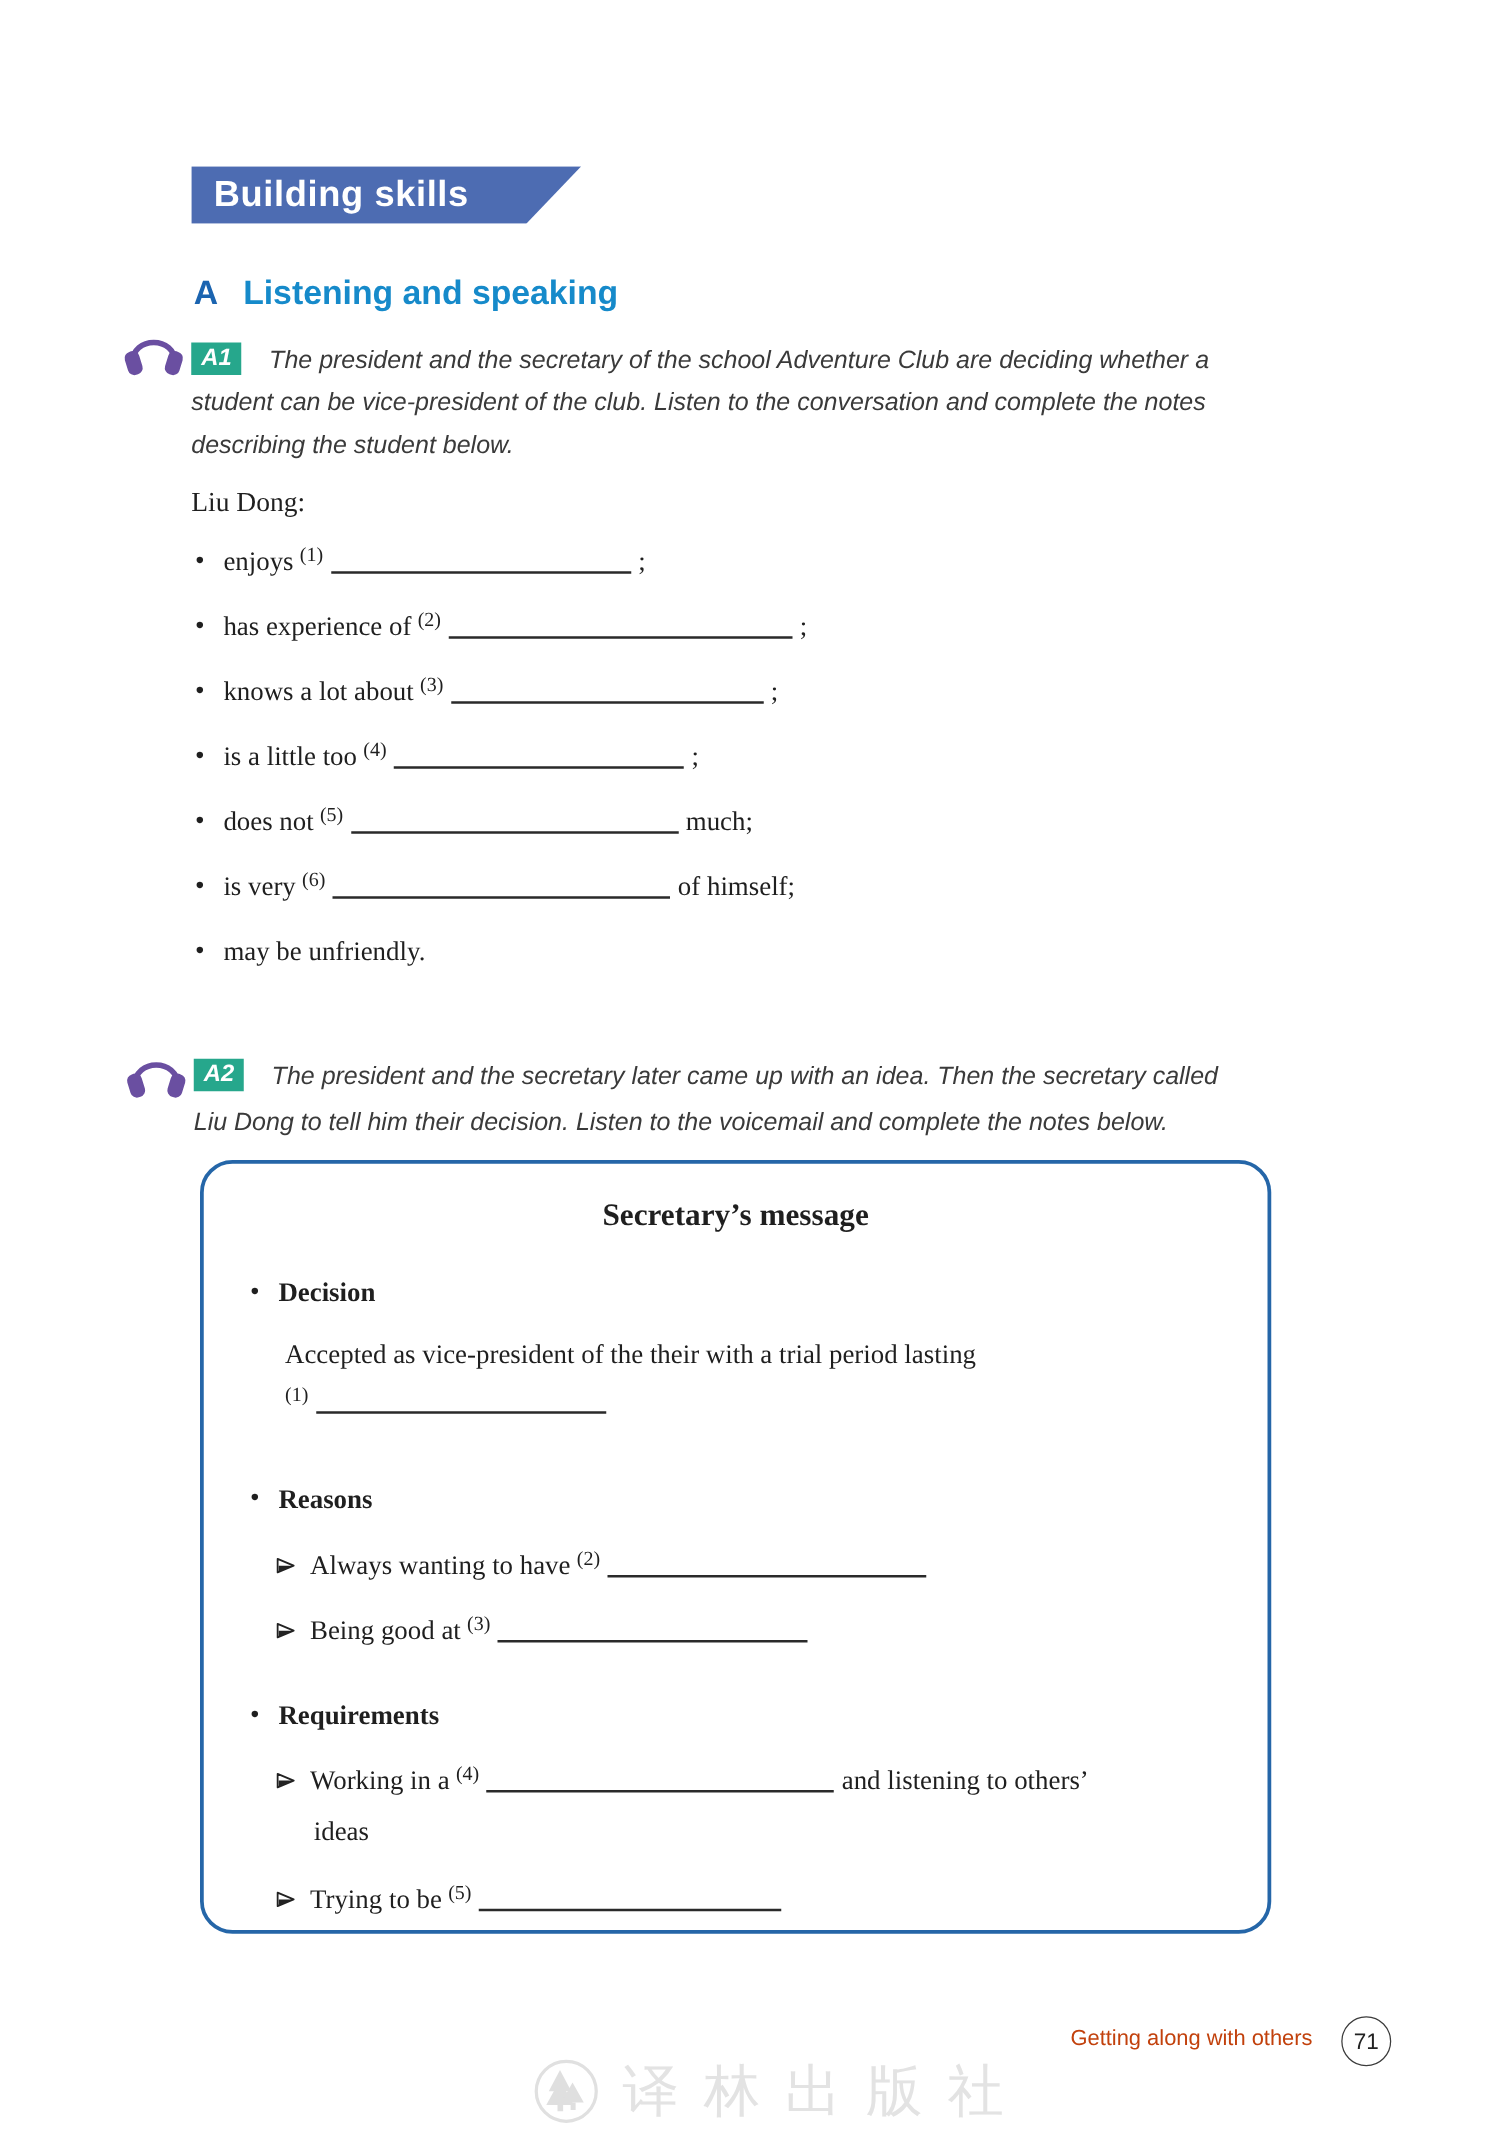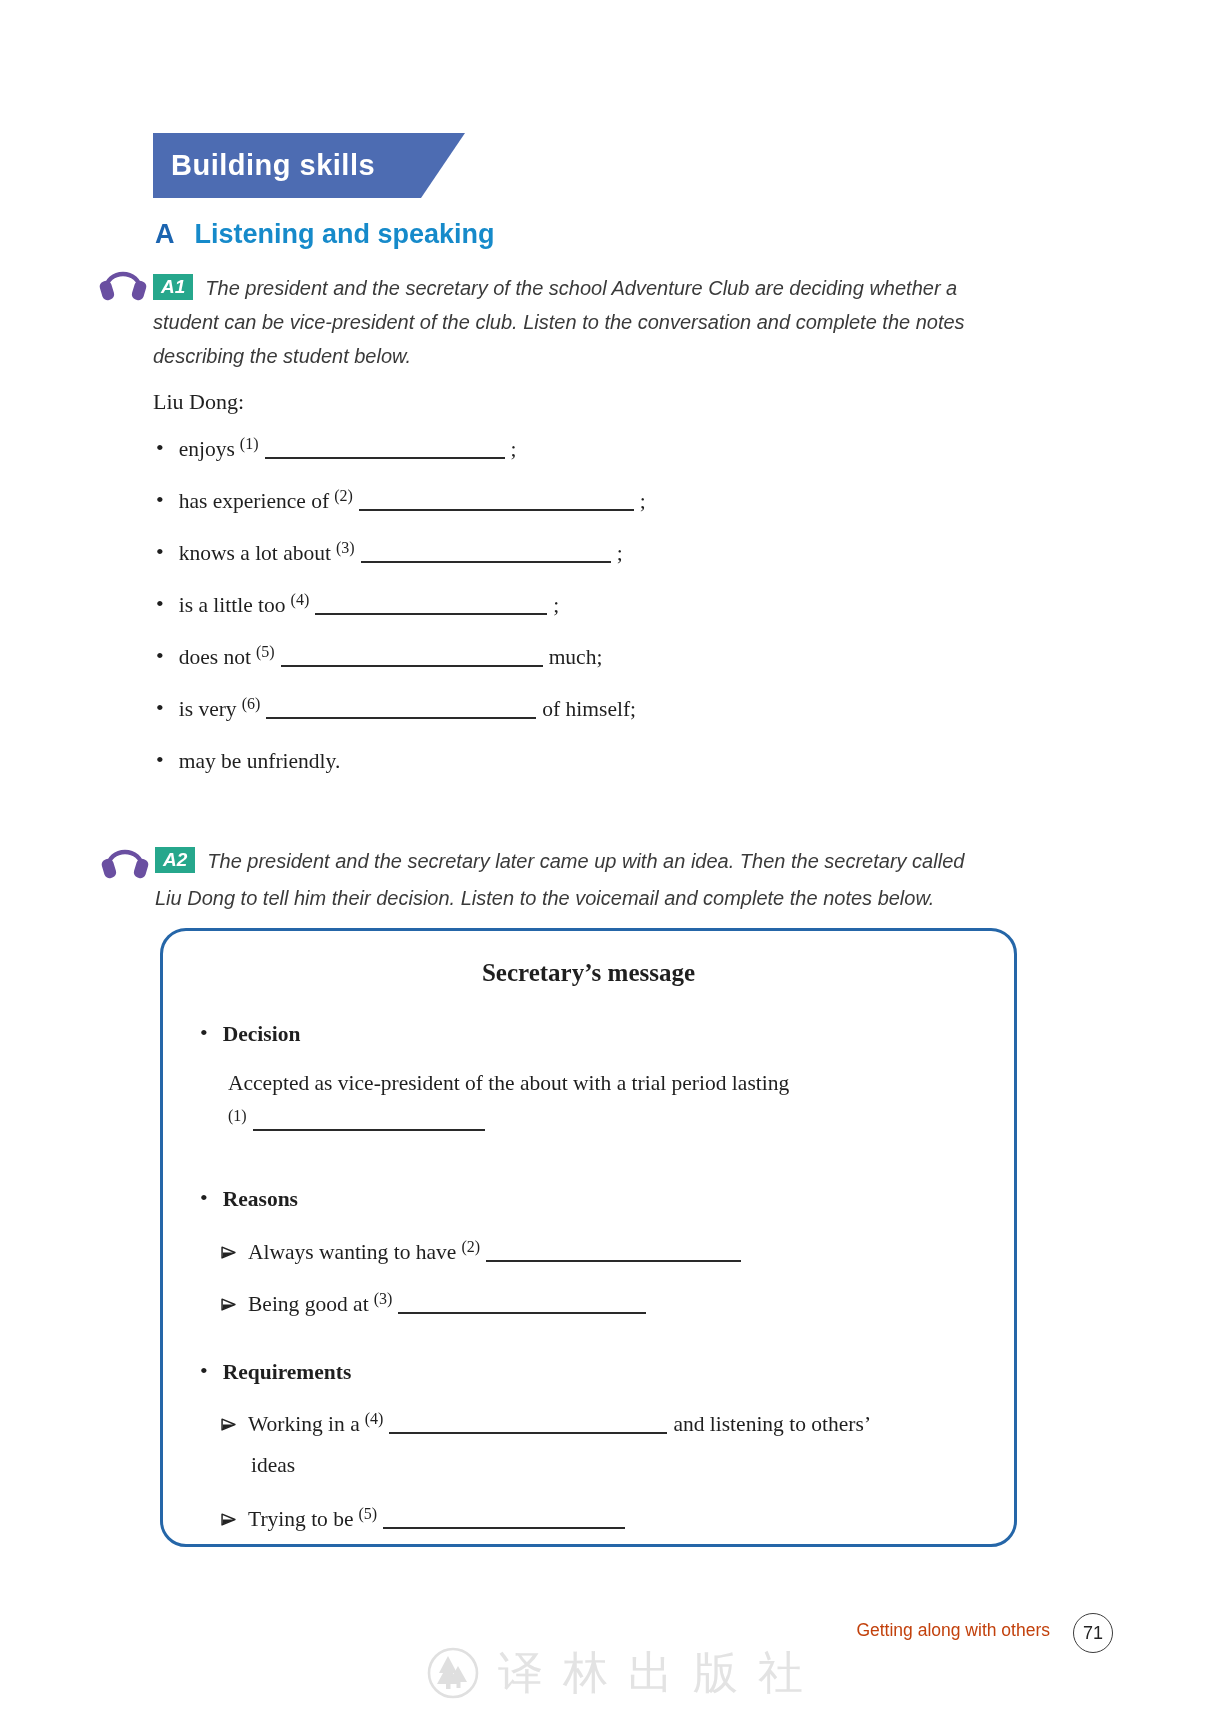--- a/index.html
+++ b/index.html
@@ -1,41 +1,41 @@
 <!DOCTYPE html>
 <html><head>
 <meta charset="utf-8">
 <style>
   html,body{margin:0;padding:0;background:#ffffff;}
   .page{position:relative;width:1207px;height:1717px;background:#fff;overflow:hidden;
         font-family:"Liberation Serif","DejaVu Serif",serif;color:#1f1f1f;}
 
   
-  .banner{position:absolute;left:153px;top:133px;width:312px;height:65px;background:#4d6cb2;
+  .banner{position:absolute;left:153px;top:133px;width:312px;height:46px;background:#4d6cb2;
           clip-path:polygon(0 0,100% 0,calc(100% - 44px) 100%,0 100%);
           display:flex;align-items:center;}
   .banner span{font-family:"Liberation Sans","DejaVu Sans",sans-serif;font-weight:bold;
                font-size:29px;color:#ffffff;padding-left:18px;letter-spacing:.5px;}
 
   
   .sechead{position:absolute;left:155px;top:219px;font-family:"Liberation Sans","DejaVu Sans",sans-serif;
            font-weight:bold;font-size:27px;}
   .sec-letter{color:#1b64b0;margin-right:20px;}
   .sec-title{color:#168aca;}
 
   
   .hp{position:absolute;width:52px;height:48px;}
 
   
   .instr{position:absolute;width:810px;font-family:"Liberation Sans","DejaVu Sans",sans-serif;
          font-style:italic;font-size:20px;color:#3a3a3a;}
   .iline{height:34px;line-height:34px;white-space:nowrap;}
   .a2i .iline{height:37px;line-height:37px;}
   .badge{display:inline-block;background:#26a78c;color:#fff;font-weight:bold;font-style:italic;
-         font-size:19px;line-height:26px;padding:0 8px;margin-right:12px;position:relative;top:-2px;}
+         font-size:19px;line-height:26px;padding:0 8px;margin-right:22px;position:relative;top:-2px;}
 
   
   .notes-heading{position:absolute;left:153px;top:389px;font-size:22px;font-weight:normal;}
   .brow{position:absolute;left:156px;font-size:21.5px;white-space:nowrap;}
   .dot{display:inline-block;margin-right:15px;transform:translateY(-1px);}
   .dot::before{content:"\2022";font-size:22px;}
   .sup{font-size:16px;position:relative;top:-7px;margin-left:5px;}
   .blank{display:inline-block;border-bottom:2px solid #2a2a2a;height:18px;margin:0 6px;
          position:relative;top:3px;}
 
@@ -120,21 +120,21 @@
     <div class="iline"><span class="badge">A2</span><span>The president and the secretary later came up with an idea. Then the secretary called</span></div>
     <div class="iline">Liu Dong to tell him their decision. Listen to the voicemail and complete the notes below.</div>
   </div>
 
   <div class="msgbox">
     <div class="box-title">Secretary’s message</div>
 
     <div class="bhead" style="top:90px;">
       <span class="dot"></span><span>Decision</span>
     </div>
-    <div class="btext" style="top:140px;">Accepted as vice-president of the about with a trial period lasting</div>
+    <div class="btext" style="top:140px;">Accepted as vice-president of the their with a trial period lasting</div>
     <div class="btext" style="top:177px;">
       <span class="sup" style="margin-left:0;">(1)</span><span class="blank" style="width:232px;"></span>
     </div>
 
     <div class="bhead" style="top:255px;">
       <span class="dot"></span><span>Reasons</span>
     </div>
     <div class="sub" style="top:308px;">
       <svg class="arr" viewBox="0 0 14 14">
           <polygon points="1,2 13,7 1,12" fill="#ffffff" stroke="#222" stroke-width="1.4" stroke-linejoin="round"></polygon>

